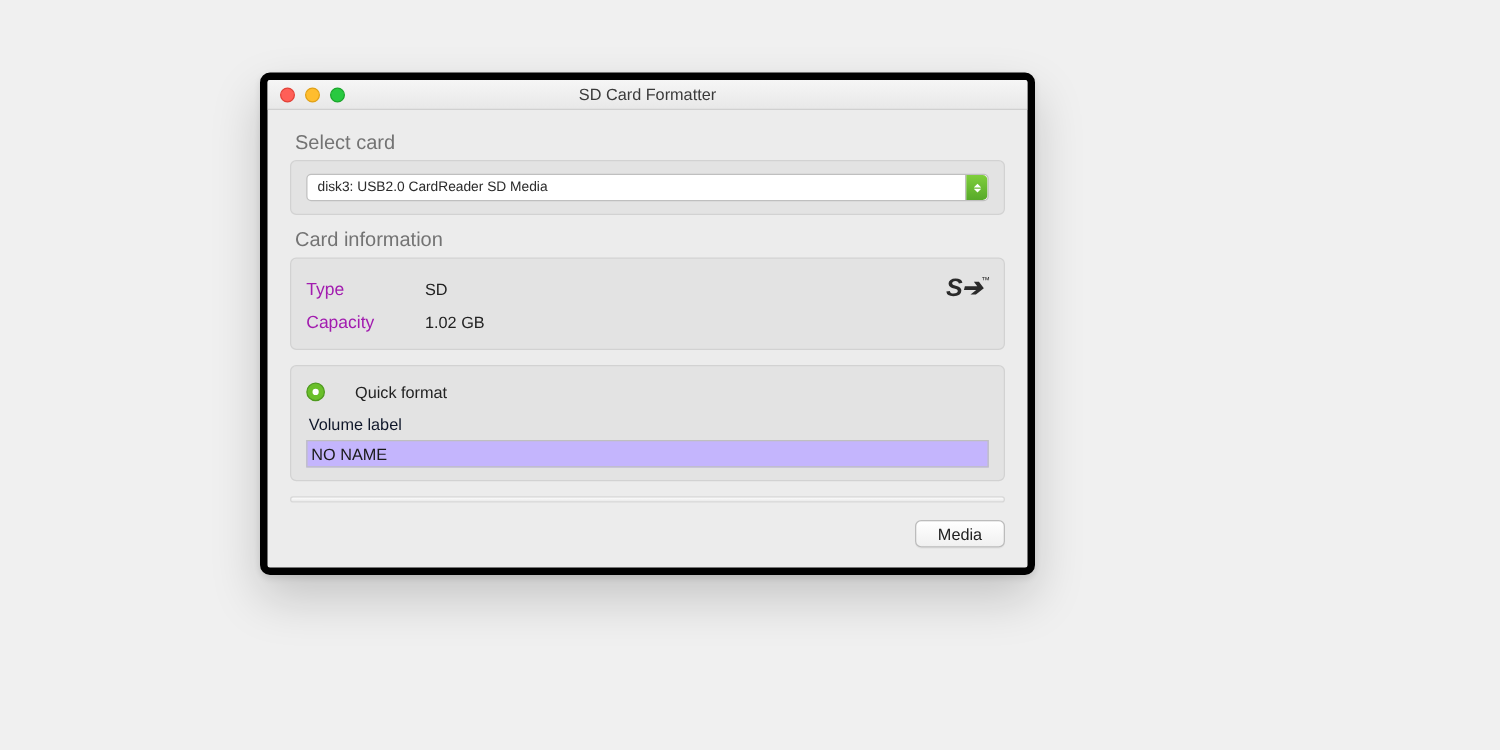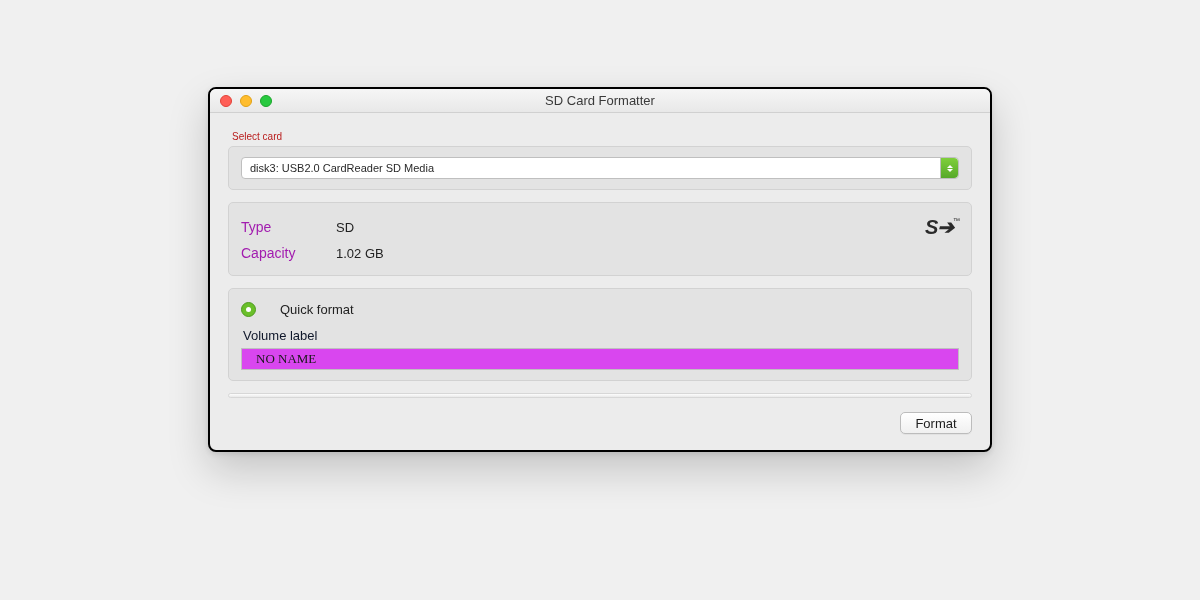--- a/index.html
+++ b/index.html
@@ -6,24 +6,24 @@
   html, body {
     width: 1200px; height: 600px;
     background: #f0f0f0;
     font-family: -apple-system, "Helvetica Neue", Arial, sans-serif;
     font-size: 13px;
     color: #2a2a2a;
     overflow: hidden;
   }
   .window {
     position: absolute;
-    left: 208px; top: 87px;
-    width: 784px;
+    left: 208px; top: 58px;
+    width: 620px;
     background: #ececec;
-    border: 2px solid #000000;
+    border: 6px solid #000000;
     border-radius: 8px;
     box-shadow: 0 18px 40px rgba(0,0,0,0.18), 0 2px 6px rgba(0,0,0,0.10);
     overflow: hidden;
   }
   .titlebar {
     height: 24px;
     background: linear-gradient(#f6f6f6, #e8e8e8);
     border-bottom: 1px solid #d0d0d0;
     display: flex; align-items: center;
     padding: 0 10px;
@@ -34,21 +34,21 @@
   .tl.red    { background:#ff5f57; border:0.5px solid #e24238; }
   .tl.yellow { background:#ffbd2e; border:0.5px solid #e1a116; }
   .tl.green  { background:#28c940; border:0.5px solid #1ba62b; }
   .win-title {
     position:absolute; left:0; right:0; text-align:center;
     font-size:13px; color:#3a3a3a; pointer-events:none;
   }
   .body { padding: 12px 18px 10px 18px; }
 
   .group-label {
-    font-size: 10px; color: #b91c1c;
+    font-size: 16px; color: #737373;
     margin: 6px 0 4px 4px;
   }
   .panel {
     background: #e3e3e3;
     border: 1px solid #d2d2d2;
     border-radius: 5px;
     padding: 10px 12px;
     margin-bottom: 12px;
   }
 
@@ -83,24 +83,24 @@
   .sd-logo { margin-left:auto; font-style:italic; font-weight:900; font-size:20px; letter-spacing:-1px; text-align:right; line-height:1;}
   .sd-logo .tm { font-size:7px; font-weight:400; font-style:normal; vertical-align:top; }
 
   .radio-row { display:flex; align-items:center; gap:24px; padding:3px 0; font-size:13px; color:#222;}
   .radio { width:15px;height:15px;border-radius:50%;border:1px solid #a0a0a0;background:#fff;display:inline-flex;align-items:center;justify-content:center;}
   .radio.checked { background:#6abf2a; border-color:#4e9a1f; }
   .radio.checked::after{ content:""; width:5px;height:5px;border-radius:50%;background:#fff;}
 
   .text-input {
     width:100%; height:22px;
-    border:1px solid #bfbfbf; background:#d946ef;
+    border:1px solid #bfbfbf; background:#c4b5fd;
     border-radius:0;
-    padding:0 14px; font-size:13px;
-    font-family: Liberation Serif, serif; color:#1a1a1a;
+    padding:0 3px; font-size:13px;
+    font-family: Liberation Sans, sans-serif; color:#1a1a1a;
   }
   .vol-label { font-size:13px; color:#0f172a; margin:8px 0 5px 2px; }
 
   .hr {
     height: 5px;
     background: linear-gradient(#fdfdfd, #e9e9e9);
     border:1px solid #d7d7d7;
     border-radius:3px;
     margin: 4px 0 14px 0;
   }
@@ -138,20 +138,21 @@
     <div class="panel">
       <div class="select-wrap">
         <span>disk3: USB2.0 CardReader SD Media</span>
         <span class="select-caps">
           <span class="arr up"></span>
             <span class="arr dn"></span>
         </span>
       </div>
     </div>
 
+    <div class="group-label">Card information</div>
     <div class="panel">
       <div class="info-row">
         <div class="info-label">Type</div>
         <div class="info-value">SD</div>
         <div class="sd-logo">
           S➔<span class="tm">™</span>
         </div>
       </div>
       <div class="info-row">
         <div class="info-label">Capacity</div>
@@ -165,18 +166,18 @@
         <span>Quick format</span>
       </div>
       <div class="vol-label">Volume label</div>
       <input class="text-input" value="NO NAME" style="">
     </div>
 
     <div class="hr"></div>
 
     <div class="footer-row">
       <div class="btn">
-        <span>Format</span>
+        <span>Media</span>
       </div>
     </div>
 
   </div>
 </div>
 
 </body></html>

